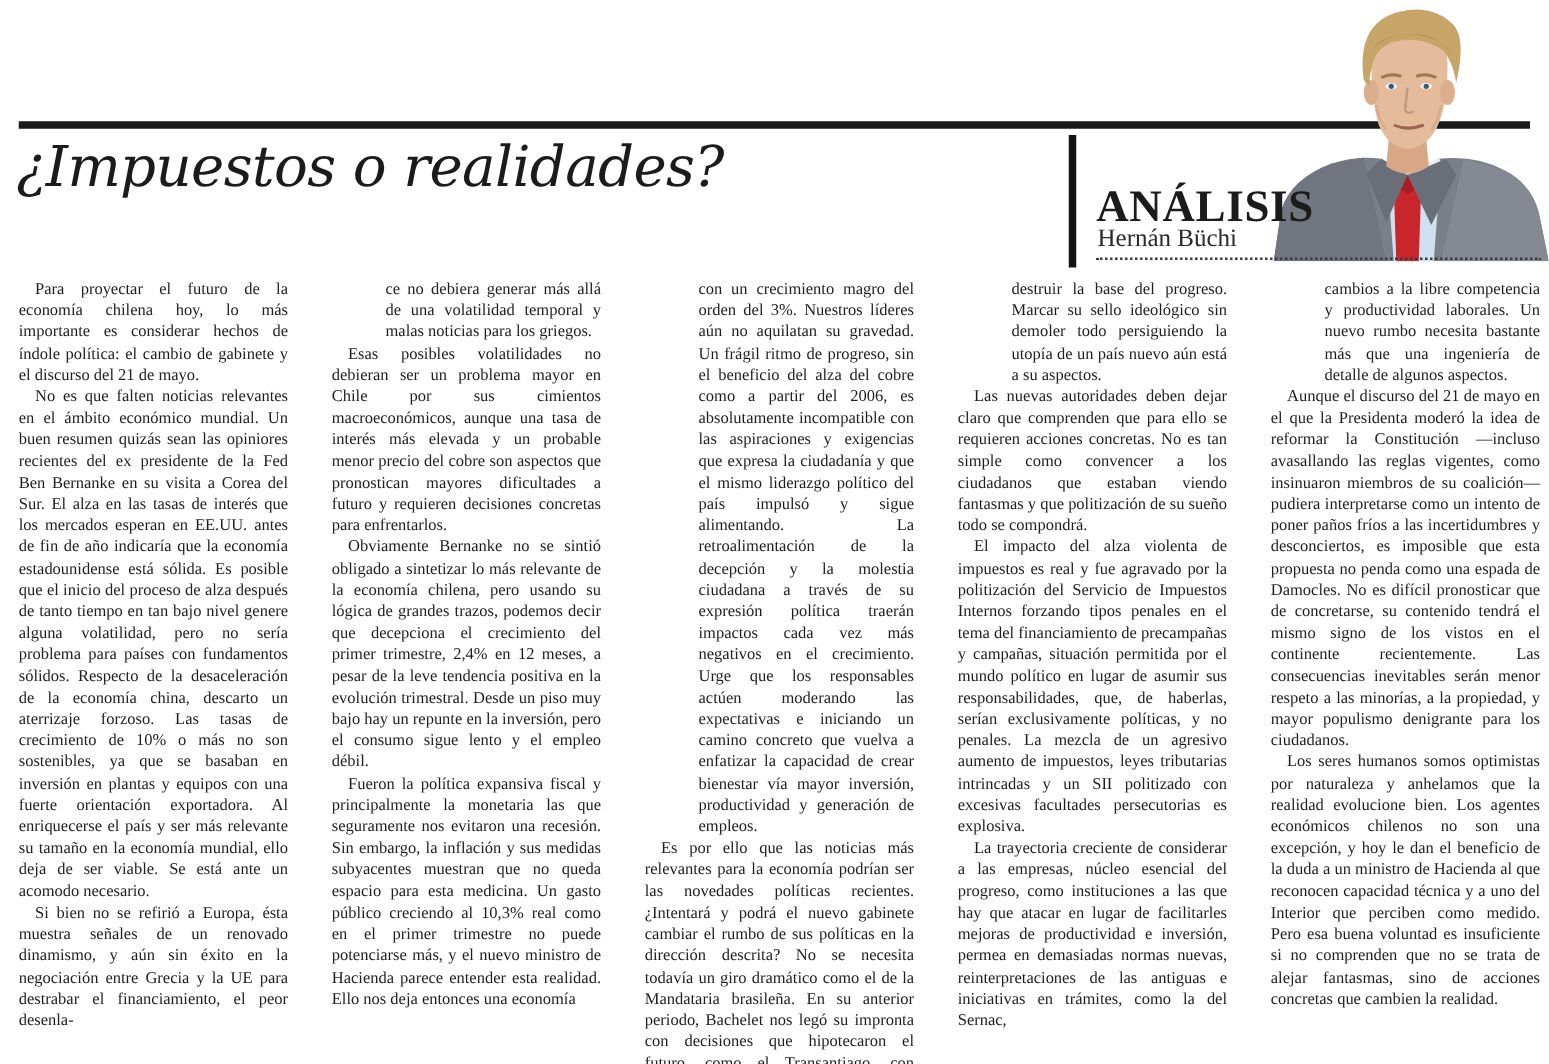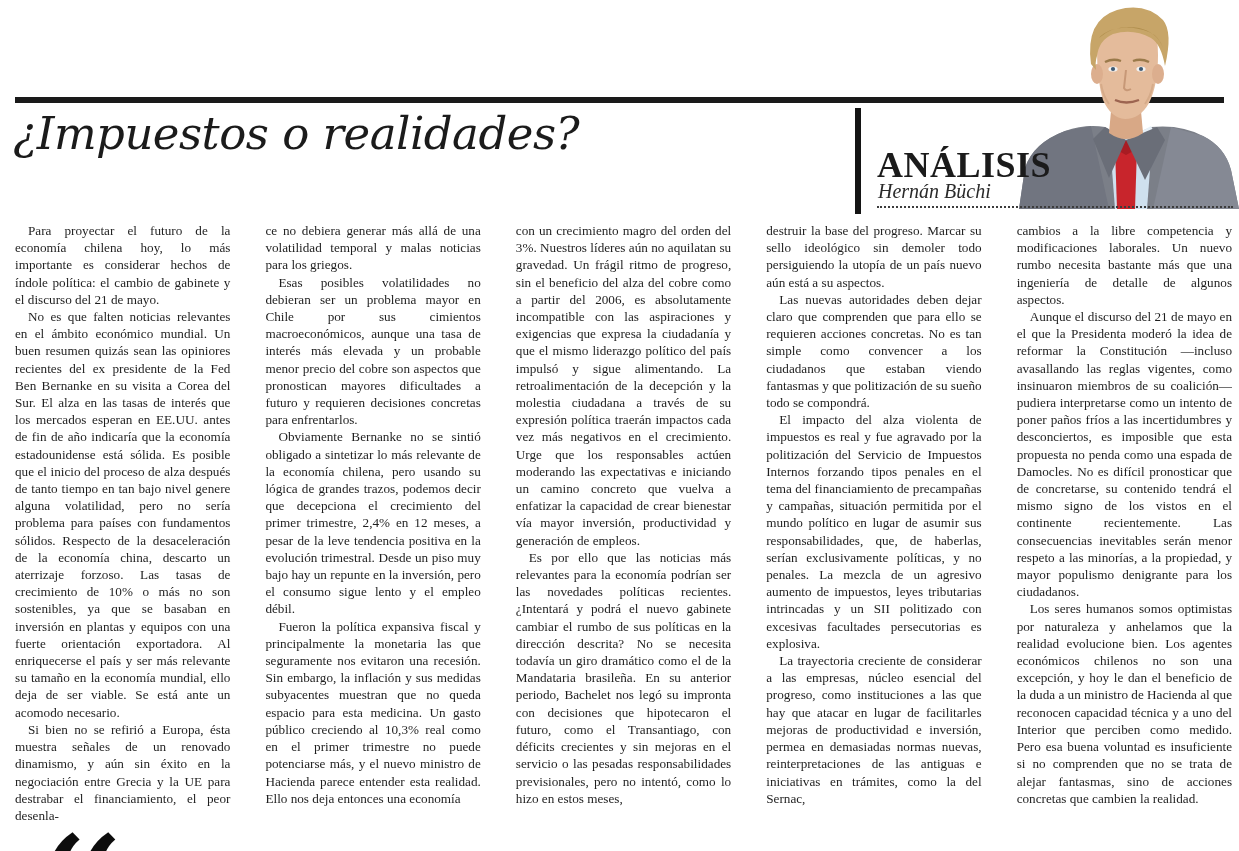--- a/index.html
+++ b/index.html
@@ -31,21 +31,21 @@
     width: 6px; height: 106px; background: #141414; z-index: 2;
   }
   .section-label {
     position: absolute; left: 877px; top: 144px;
     font-family: "Liberation Serif", serif;
     font-weight: 700; font-size: 36px; letter-spacing: 0.5px;
     color: #1b1b1b; z-index: 2;
   }
   .author-name {
     position: absolute; left: 878px; top: 180px;
-    font-family: "Liberation Serif", serif; font-style: italic;
+    font-family: "Liberation Serif", serif; 
     font-size: 20px; color: #2a2a2a; z-index: 2;
   }
   .dotted-rule {
     position: absolute; left: 877px; top: 198px;
     width: 356px; height: 10px;
     border-bottom: 2px dotted #3c3c3c; z-index: 3;
   }
   .author-photo {
     position: absolute; right: 0; top: 0;
     width: 226px; height: 209px; z-index: 1;
@@ -57,21 +57,21 @@
     padding: 0 7px 0 15px;
   }
   .article-column {
     flex: 1 1 0;
     font-size: 13.2px; line-height: 17.2px;
     text-align: justify;
     -webkit-hyphens: auto; hyphens: auto;
     color: #1e1e1e;
   }
   .article-column p { text-indent: 13px; }
-  .article-column p.cont { text-indent: 0; }
+  .article-column p.cont { text-indent: 0; margin-left: 43px; }
 
   
   .pullquote {
     display: flex; align-items: flex-start;
     margin: 24px 40px 0 30px;
   }
   .quote-mark {
     font-family: "DejaVu Serif", serif;
     font-size: 185px; line-height: 0.52;
     height: 96px; width: 104px; overflow: visible;
@@ -159,21 +159,21 @@
       <p class="cont">con un crecimiento magro del orden del 3%. Nuestros líderes aún no aquilatan su gravedad. Un frágil ritmo de progreso, sin el beneficio del alza del cobre como a partir del 2006, es absolutamente incompatible con las aspiraciones y exigencias que expresa la ciudadanía y que el mismo liderazgo político del país impulsó y sigue alimentando. La retroalimentación de la decepción y la molestia ciudadana a través de su expresión política traerán impactos cada vez más negativos en el crecimiento. Urge que los responsables actúen moderando las expectativas e iniciando un camino concreto que vuelva a enfatizar la capacidad de crear bienestar vía mayor inversión, productividad y generación de empleos.</p>
       <p>Es por ello que las noticias más relevantes para la economía podrían ser las novedades políticas recientes. ¿Intentará y podrá el nuevo gabinete cambiar el rumbo de sus políticas en la dirección descrita? No se necesita todavía un giro dramático como el de la Mandataria brasileña. En su anterior periodo, Bachelet nos legó su impronta con decisiones que hipotecaron el futuro, como el Transantiago, con déficits crecientes y sin mejoras en el servicio o las pesadas responsabilidades previsionales, pero no intentó, como lo hizo en estos meses,</p>
     </div>
     <div class="article-column">
       <p class="cont">destruir la base del progreso. Marcar su sello ideológico sin demoler todo persiguiendo la utopía de un país nuevo aún está a su aspectos.</p>
       <p>Las nuevas autoridades deben dejar claro que comprenden que para ello se requieren acciones concretas. No es tan simple como convencer a los ciudadanos que estaban viendo fantasmas y que politización de su sueño todo se compondrá.</p>
       <p>El impacto del alza violenta de impuestos es real y fue agravado por la politización del Servicio de Impuestos Internos forzando tipos penales en el tema del financiamiento de precampañas y campañas, situación permitida por el mundo político en lugar de asumir sus responsabilidades, que, de haberlas, serían exclusivamente políticas, y no penales. La mezcla de un agresivo aumento de impuestos, leyes tributarias intrincadas y un SII politizado con excesivas facultades persecutorias es explosiva.</p>
       <p>La trayectoria creciente de considerar a las empresas, núcleo esencial del progreso, como instituciones a las que hay que atacar en lugar de facilitarles mejoras de productividad e inversión, permea en demasiadas normas nuevas, reinterpretaciones de las antiguas e iniciativas en trámites, como la del Sernac,</p>
     </div>
     <div class="article-column">
-      <p class="cont">cambios a la libre competencia y modificaciones laborales. Un nuevo rumbo necesita bastante más que una ingeniería de detalle de algunos aspectos.</p>
+      <p class="cont">cambios a la libre competencia y productividad laborales. Un nuevo rumbo necesita bastante más que una ingeniería de detalle de algunos aspectos.</p>
       <p>Aunque el discurso del 21 de mayo en el que la Presidenta moderó la idea de reformar la Constitución —incluso avasallando las reglas vigentes, como insinuaron miembros de su coalición— pudiera interpretarse como un intento de poner paños fríos a las incertidumbres y desconciertos, es imposible que esta propuesta no penda como una espada de Damocles. No es difícil pronosticar que de concretarse, su contenido tendrá el mismo signo de los vistos en el continente recientemente. Las consecuencias inevitables serán menor respeto a las minorías, a la propiedad, y mayor populismo denigrante para los ciudadanos.</p>
       <p>Los seres humanos somos optimistas por naturaleza y anhelamos que la realidad evolucione bien. Los agentes económicos chilenos no son una excepción, y hoy le dan el beneficio de la duda a un ministro de Hacienda al que reconocen capacidad técnica y a uno del Interior que perciben como medido. Pero esa buena voluntad es insuficiente si no comprenden que no se trata de alejar fantasmas, sino de acciones concretas que cambien la realidad.</p>
     </div>
   </main>
 
   <footer class="pullquote">
     <span class="quote-mark">“</span>
     <p class="quote-text">Los seres humanos somos optimistas por naturaleza y anhelamos que la realidad evolucione bien. Los agentes económicos chilenos no son una excepción, y hoy le dan el beneficio de la duda a un ministro de Hacienda al que reconocen capacidad técnica y a uno del Interior que perciben como medido. Pero esa buena voluntad es insuficiente si no comprenden que no se trata de alejar fantasmas, sino de acciones concretas que cambien la realidad”.</p>
   </footer>
 

